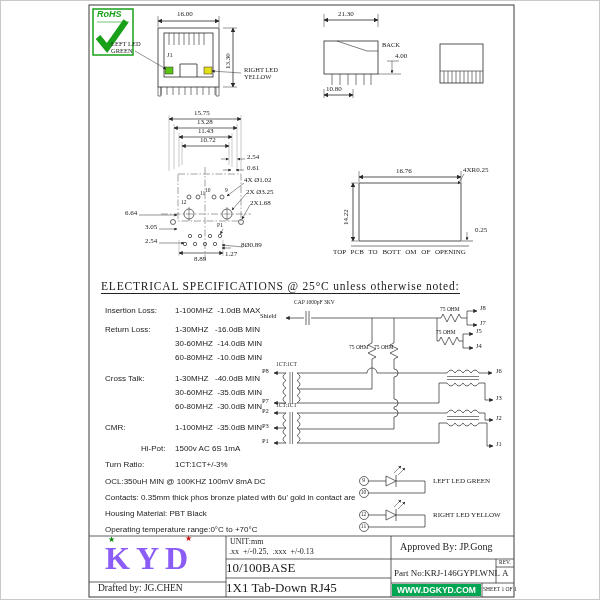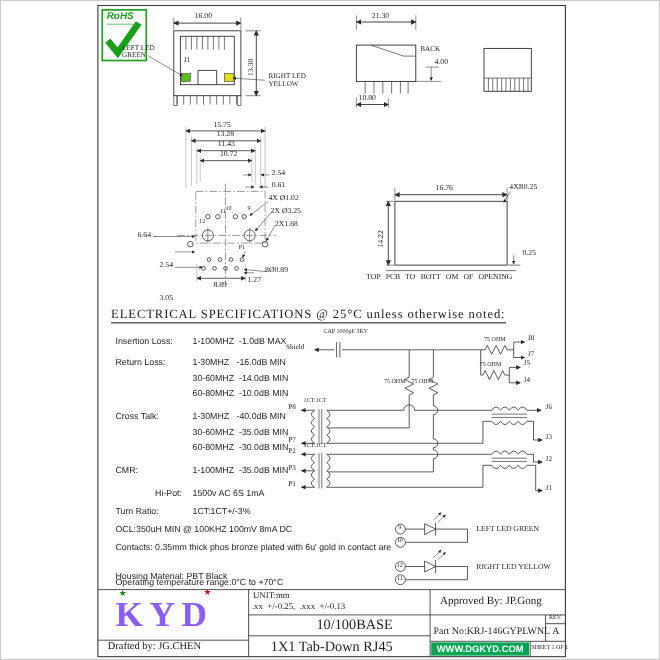--- a/index.html
+++ b/index.html
@@ -15,21 +15,21 @@
   .sans{font-family:"Liberation Sans",sans-serif;}
   .rot{transform:rotate(-90deg);transform-origin:0 0;}
   .heading{font-size:11.5px;letter-spacing:.8px;border-bottom:1px solid #222;padding-bottom:1px;}
   .rohs{color:#18a018;font-weight:bold;font-style:italic;font-size:9px;font-family:"Liberation Sans",sans-serif;}
   .logo{font-weight:bold;color:#8b5cf6;letter-spacing:6px;font-size:32px;}
   .star{font-size:8px;}
   .caption{word-spacing:3px;}
   .green-bar{position:absolute;left:391px;top:583px;width:89px;height:12px;background:#00a651;
              color:#fff;font:bold 8.5px "Liberation Sans",sans-serif;display:flex;align-items:center;justify-content:center;}
   .cnum{width:9px;text-align:center;}
-  .prod{width:131px;text-align:right;font-size:13px;}
+  .prod{width:131px;text-align:left;font-size:13px;}
 </style>
 </head>
 <body>
 
 <div class="page">
 
 <svg class="art" width="600" height="600">
   <defs>
     <marker id="ar" viewBox="0 0 10 10" refX="9" refY="5" markerWidth="6" markerHeight="6" orient="auto-start-reverse">
       <path d="M0,0 L10,5 L0,10 z" fill="#2a2a2a"></path>
@@ -227,21 +227,21 @@
 <span class="t f7" style="left:246px;top:164px;">0.61</span>
 <span class="t f7" style="left:243px;top:176px;">4X Ø1.02</span>
 <span class="t f7" style="left:245px;top:188px;">2X Ø3.25</span>
 <span class="t f7" style="left:249px;top:199px;">2X1.68</span>
 <span class="t f5" style="left:180px;top:199px;">12</span>
 <span class="t f5" style="left:199px;top:190px;">11</span>
 <span class="t f5" style="left:204px;top:187px;">10</span>
 <span class="t f5" style="left:224px;top:187px;">9</span>
 <span class="t f5" style="left:216px;top:222px;">P1</span>
 <span class="t f7" style="left:124px;top:209px;">6.64</span>
-<span class="t f7" style="left:144px;top:223px;margin-top:44px;">3.05</span>
+<span class="t f7" style="left:144px;top:223px;">3.05</span>
 <span class="t f7" style="left:144px;top:237px;">2.54</span>
 <span class="t f7" style="left:240px;top:241px;">8Ø0.89</span>
 <span class="t f7" style="left:224px;top:250px;">1.27</span>
 <span class="t f7" style="left:193px;top:255px;">8.89</span>
 
 <span class="t f7" style="left:395px;top:167px;">16.76</span>
 <span class="t f7" style="left:462px;top:166px;">4XR0.25</span>
 <span class="t f7 rot" style="left:342px;top:224px;">14.22</span>
 <span class="t f7" style="left:474px;top:226px;">0.25</span>
 <span class="t f7 caption" style="left:332px;top:248px;">TOP PCB TO BOTT OM OF OPENING</span>
@@ -259,21 +259,21 @@
 <span class="t sans f8" style="left:174px;top:388px;">30-60MHZ  -35.0dB MIN</span>
 <span class="t sans f8" style="left:174px;top:402px;">60-80MHZ  -30.0dB MIN</span>
 <span class="t sans f8" style="left:104px;top:423px;">CMR:</span>
 <span class="t sans f8" style="left:174px;top:423px;">1-100MHZ  -35.0dB MIN</span>
 <span class="t sans f8" style="left:104px;top:444px;padding-left:36px;">Hi-Pot:</span>
 <span class="t sans f8" style="left:174px;top:444px;">1500v AC 6S 1mA</span>
 <span class="t sans f8" style="left:104px;top:460px;">Turn Ratio:</span>
 <span class="t sans f8" style="left:174px;top:460px;">1CT:1CT+/-3%</span>
 <span class="t sans f8" style="left:104px;top:477px;">OCL:350uH MIN @ 100KHZ 100mV 8mA DC</span>
 <span class="t sans f8" style="left:104px;top:493px;">Contacts: 0.35mm thick phos bronze plated with 6u' gold in contact are</span>
-<span class="t sans f8" style="left:104px;top:509px;margin-top:10px;">Housing Material: PBT Black</span>
+<span class="t sans f8" style="left:104px;top:509px;">Housing Material: PBT Black</span>
 <span class="t sans f8" style="left:104px;top:525px;">Operating temperature range:0°C to +70°C</span>
 
 <span class="t f5" style="left:293px;top:299px;">CAP 1000pF 3KV</span>
 <span class="t f6" style="left:259px;top:312px;">Shield</span>
 <span class="t f5" style="left:439px;top:306px;">75 OHM</span>
 <span class="t f5" style="left:435px;top:329px;">75 OHM</span>
 <span class="t f5" style="left:348px;top:344px;">75 OHM</span>
 <span class="t f5" style="left:373px;top:344px;">75 OHM</span>
 <span class="t f5" style="left:275px;top:361px;">1CT:1CT</span>
 <span class="t f5" style="left:275px;top:402px;">1CT:1CT</span>

